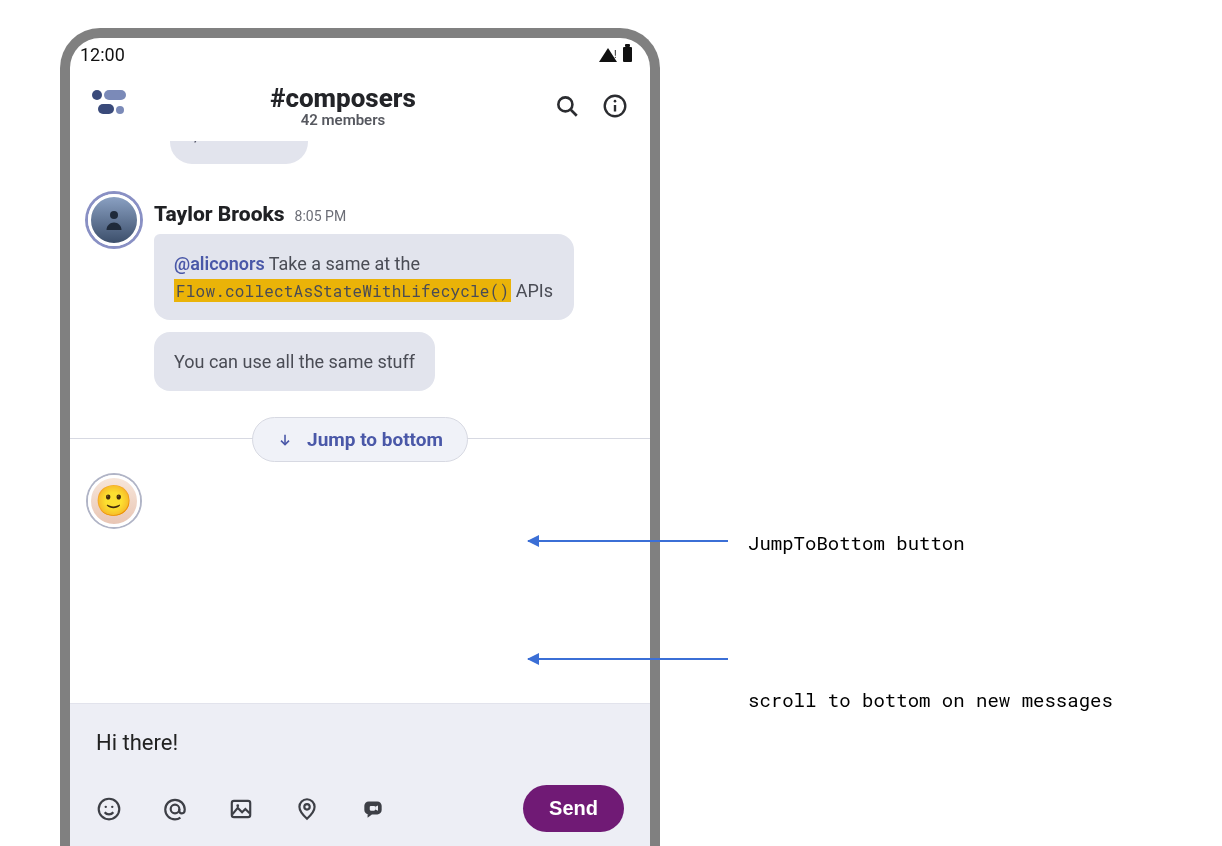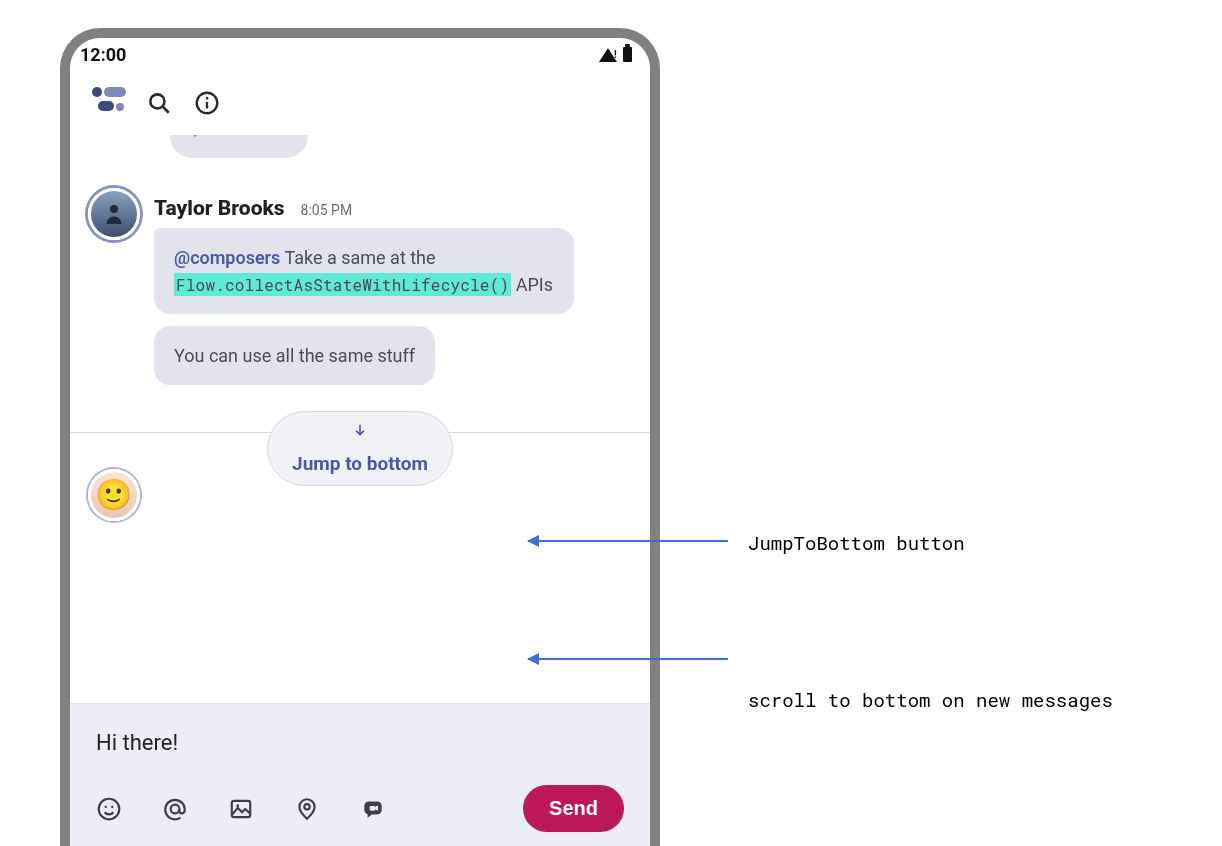--- a/index.html
+++ b/index.html
@@ -26,21 +26,21 @@
     display: flex;
     flex-direction: column;
   }
   
   .statusbar {
     display: flex;
     justify-content: space-between;
     align-items: center;
     padding: 6px 18px 0 10px;
     font-size: 18px;
-    font-weight: 700;
+    font-weight: 400;
     color: #111;
   }
   .status-icons { display: flex; gap: 6px; align-items: center; }
   .wifi-tri {
     width: 0; height: 0;
     border-left: 9px solid transparent;
     border-right: 9px solid transparent;
     border-bottom: 14px solid #111;
     position: relative;
   }
@@ -68,68 +68,68 @@
   
   .messages { flex:1; overflow:hidden; position:relative; }
   .msgrow { display:flex; padding:0 18px; gap:14px; }
   .avatar {
     width:52px; height:52px; border-radius:50%; flex:none;
     border:3px solid #fff; box-shadow:0 0 0 2px #b0b4c6;
     background:#cfd3e0; overflow:hidden; display:flex; align-items:center; justify-content:center;
   }
   .avatar.ring { box-shadow:0 0 0 3px #8990c4; }
   .bubcol { flex:1; min-width:0; }
-  .fromline { display:flex; align-items:baseline; gap:16px; margin:8px 0 8px 0;}
+  .fromline { display:flex; align-items:baseline; gap:10px; margin:8px 0 8px 0;}
   .fromline .name { font-size:21px; font-weight:800; color:#202124; }
   .fromline .time { font-size:14px; font-weight:400; color:#6b6d76; }
   .bubble {
     background:#e2e4ed; border-radius:16px; padding:16px 20px;
     font-size:18px; color:#4a4c55; line-height:1.5; margin-bottom:12px;
     display:inline-block; max-width: 420px;
   }
   .bubble.narrow { border-top-left-radius:6px; }
   .mention { color:#4a58a8; font-weight:600; }
   .codechip {
     font-family: "Roboto Mono", ui-monospace, Menlo, monospace;
-    background:#5eead4; padding:1px 2px; font-size:16px; letter-spacing:.2px;
+    background:#eab308; padding:1px 2px; font-size:16px; letter-spacing:.2px;
   }
   .prevbub {
     margin-left: 100px; margin-top:-30px; margin-bottom:18px;
   }
   .prevbub .bubble { border-radius: 0 0 22px 22px; padding:10px 22px 16px 22px; max-width:370px;}
   .prevbub .code { font-family:"Roboto Mono",ui-monospace,Menlo,monospace; color:#55586b; font-size:18px; letter-spacing:1px;}
   
   .jumpwrap { position:relative; height:0; }
   .rule { position:absolute; left:0; right:0; top:35px; height:1px; background:#d7d9e2; }
   .jumppill {
     position:absolute; left:50%; transform:translateX(-50%); top:14px;
     background:#f0f2f8; border:1px solid #d7d9e2; border-radius:999px;
     padding:10px 24px; display:flex; align-items:center; gap:14px;
-    font-size:19px; font-weight:700; color:#4a58a8; cursor:pointer;flex-direction:column;
+    font-size:19px; font-weight:700; color:#4a58a8; cursor:pointer;
   }
   .jarrow { width:16px; height:16px; display:inline-flex; align-items:center; justify-content:center; color:#4a58a8;}
   
   .merow { margin-top:72px; }
   .avatar.me { background: linear-gradient(#f7e6da,#e9c6b4); }
   .avatar.other { background: linear-gradient(#8aa0c2,#3c4f6b); }
   .person-glyph { font-size:30px; line-height:1; }
   
   .composer {
     background:#edeef5; padding:18px 26px 16px 26px; border-top:1px solid #e2e3ec;
   }
   .compose-input {
     width:100%; border:none; background:transparent; outline:none;
     font-size:22px; color:#222; padding:8px 0 30px 0;
     font-family: inherit;
   }
   .comp-actions { display:flex; align-items:center; justify-content:space-between; }
   .comp-icons { display:flex; gap:40px; align-items:center; color:#3d3f46;}
   .cicon { width:26px; height:26px; }
   .sendbtn {
-    background:#be185d; color:#fff; border:none; border-radius:999px;
+    background:#701a75; color:#fff; border:none; border-radius:999px;
     padding:12px 26px; font-size:20px; font-weight:700; cursor:pointer;
   }
   
   .anno {
     position:absolute; font-family: "Roboto Mono", ui-monospace, Menlo, monospace;
     font-size:19px; color:#000000; white-space:nowrap;
   }
   .arrow {
     position:absolute; height:2px; background:#3b6fd6;
   }
@@ -151,20 +151,24 @@
       <span class="batt"></span>
     </span>
   </div>
 
   <div class="appbar">
     <div class="logo">
       <span class="d1"></span>
         <span class="d2"></span>
         <span class="d3"></span>
         <span class="d4"></span>
+    </div>
+    <div class="titleblock">
+      <div class="t">#composers</div>
+      <div class="s">42 members</div>
     </div>
     <div class="appicons">
       <svg class="icon" viewBox="0 0 24 24" fill="none" stroke="currentColor" stroke-width="2.4">
           <circle cx="10.5" cy="10.5" r="6.5"></circle>
           <line x1="15.5" y1="15.5" x2="21" y2="21"></line>
         </svg>
       <svg class="icon" viewBox="0 0 24 24" fill="none" stroke="currentColor" stroke-width="2.2">
           <circle cx="12" cy="12" r="9.5"></circle>
           <line x1="12" y1="11" x2="12" y2="17"></line>
           <circle cx="12" cy="7.5" r="1.2" fill="currentColor" stroke="none"></circle>
@@ -184,21 +188,21 @@
             <circle cx="12" cy="8" r="3.2"></circle>
             <path d="M6 20c0-3.3 2.7-6 6-6s6 2.7 6 6"></path>
           </svg>
       </div>
       <div class="bubcol">
         <div class="fromline">
           <span class="name">Taylor Brooks</span>
           <span class="time">8:05 PM</span>
         </div>
         <div class="bubble narrow">
-          <span class="mention">@composers</span><span> Take a same at the </span><span class="codechip">Flow.collectAsStateWithLifecycle()</span><span> APIs</span>
+          <span class="mention">@aliconors</span><span> Take a same at the </span><span class="codechip">Flow.collectAsStateWithLifecycle()</span><span> APIs</span>
         </div>
         <br>
         <div class="bubble">
           <span>You can use all the same stuff</span>
         </div>
       </div>
     </div>
 
     <div class="jumpwrap">
       <div class="rule"></div>

